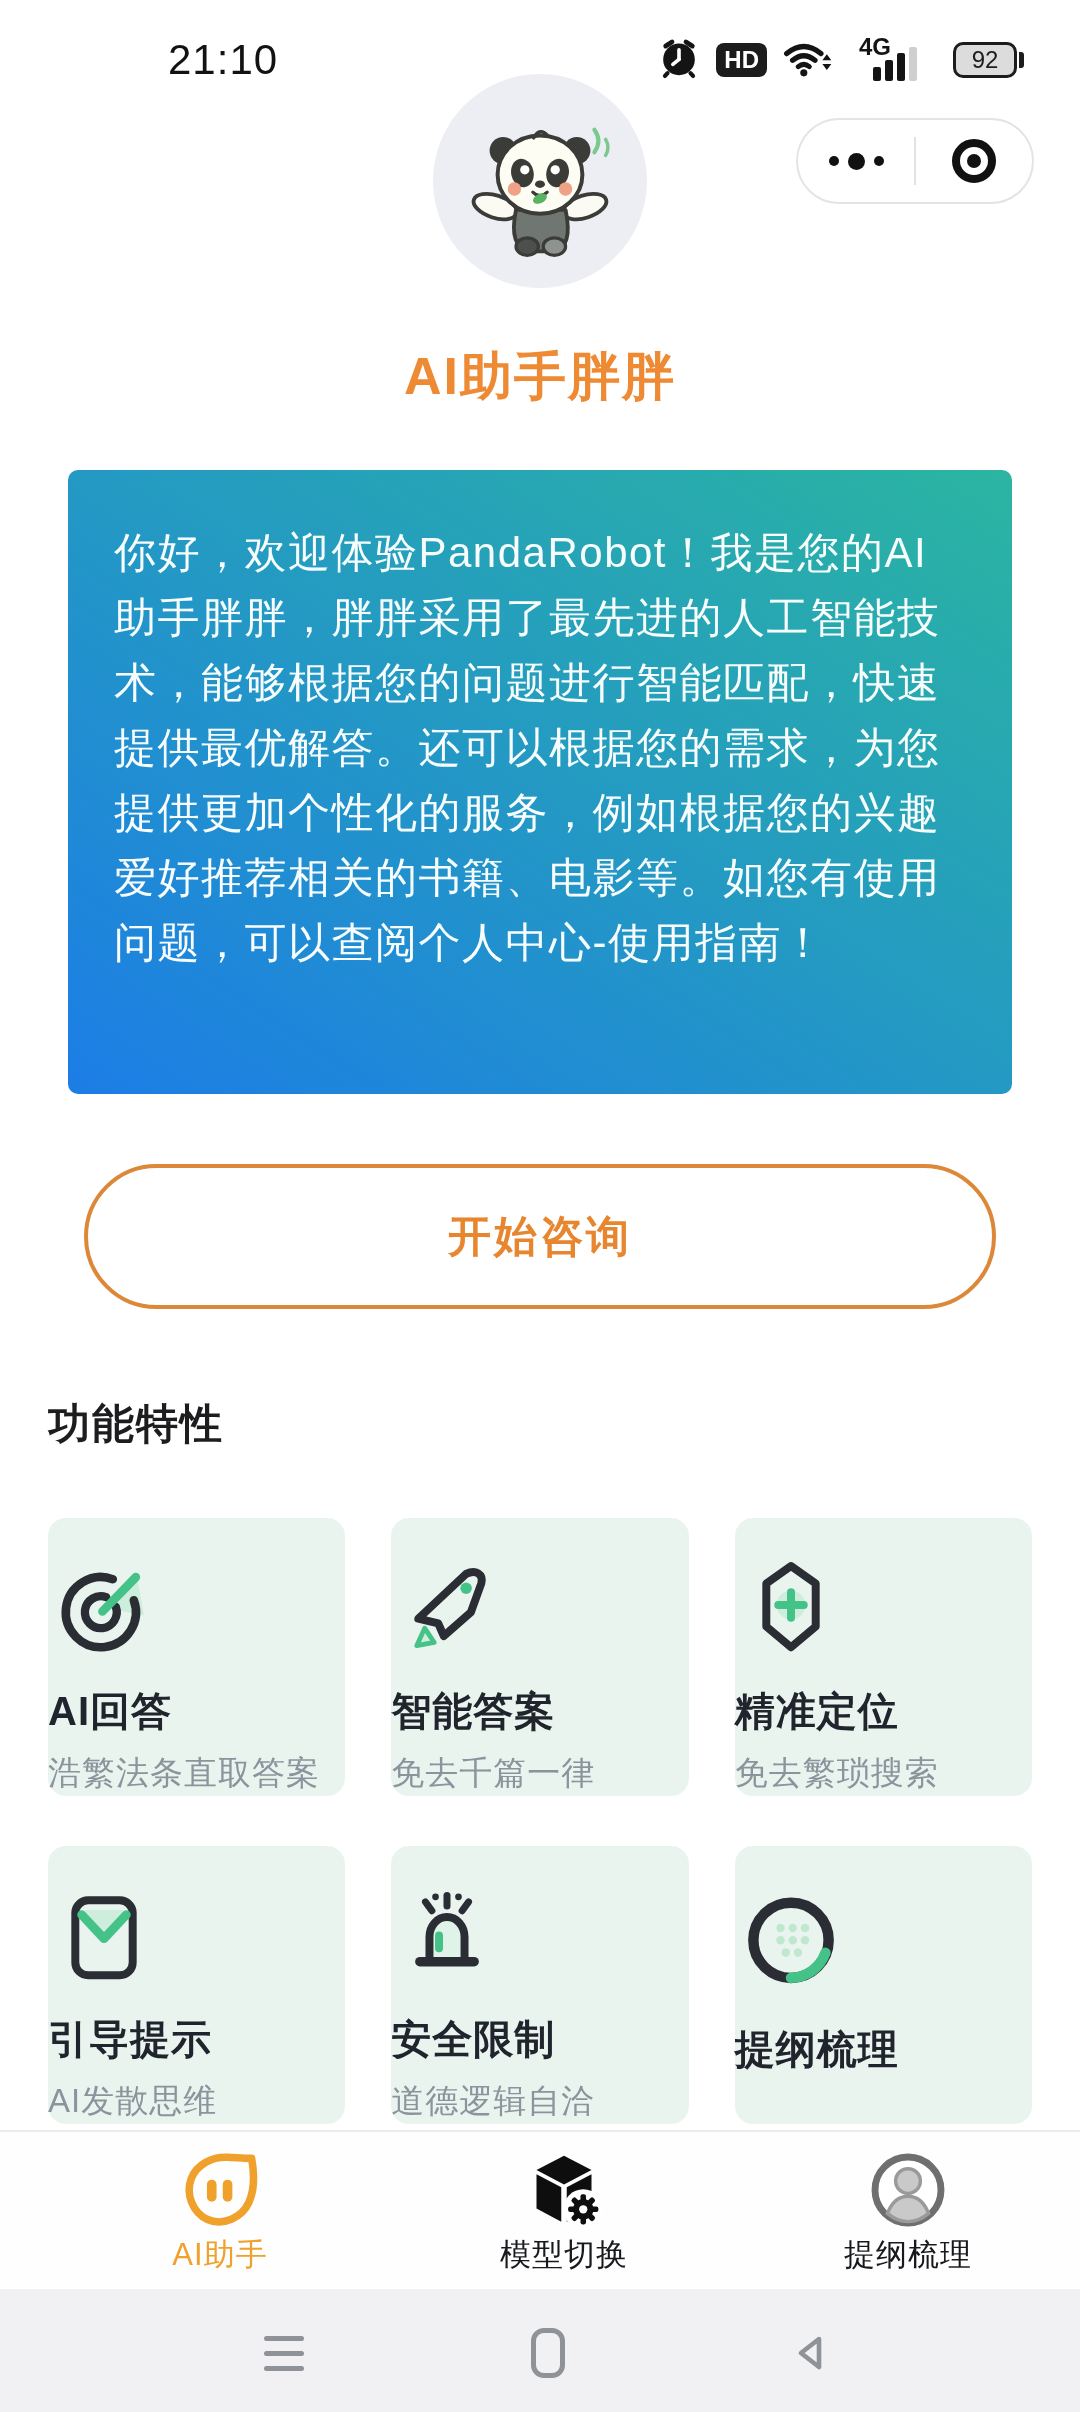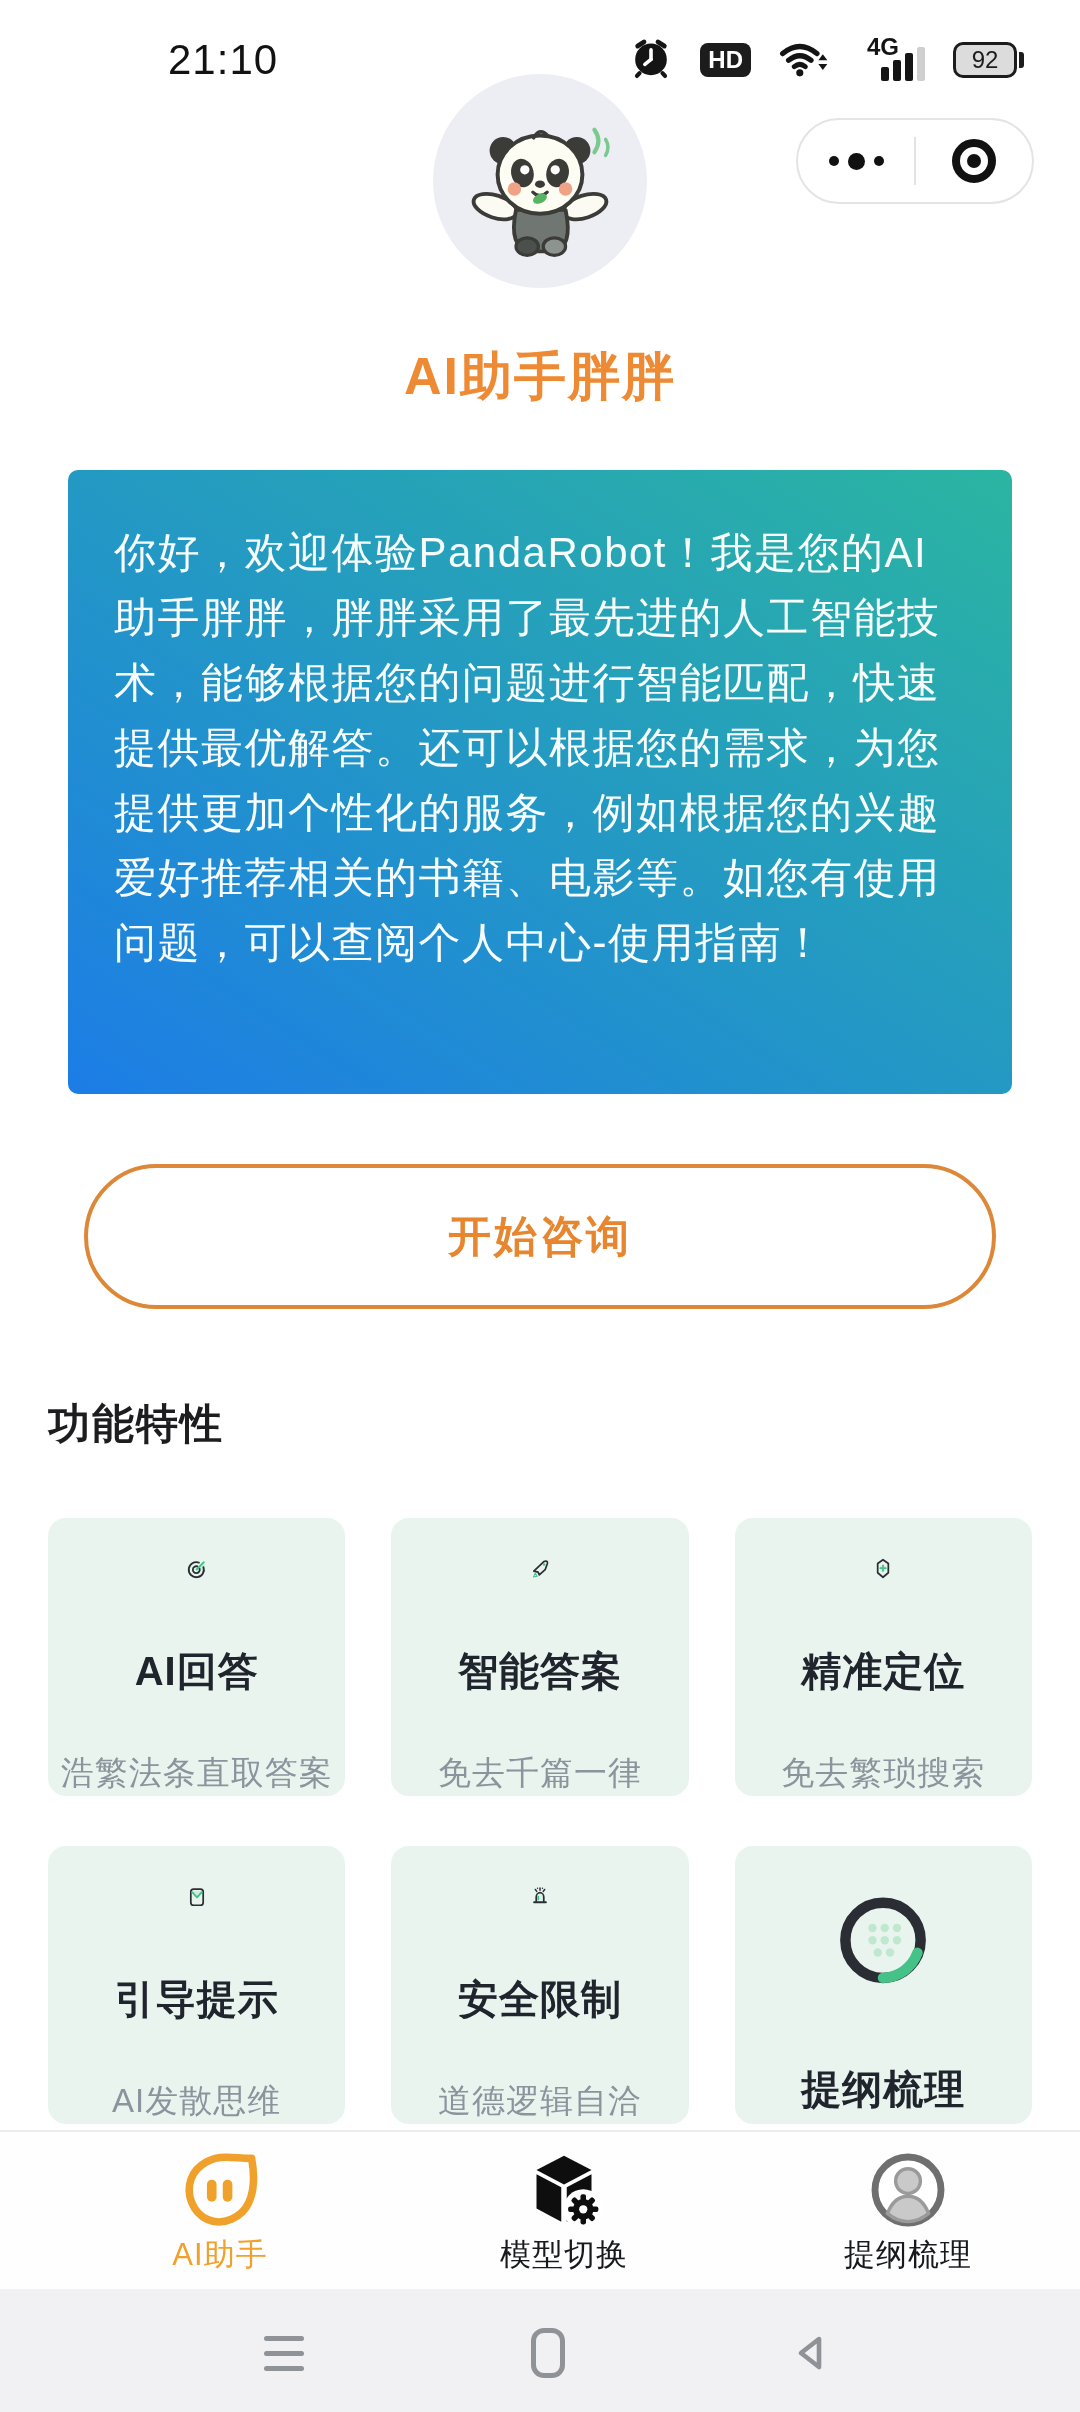--- a/index.html
+++ b/index.html
@@ -9,35 +9,35 @@
     background:#ffffff; overflow:hidden;
     font-family:"Liberation Sans","DejaVu Sans",sans-serif;
   }
   
   .statusbar {
     position:absolute; top:28px; left:0; right:0; height:64px;
     display:flex; align-items:center; justify-content:space-between;
     padding:0 56px 0 168px;
   }
   .time { font-size:42px; font-weight:500; color:#121212; letter-spacing:1px; }
-  .sb-icons { display:flex; align-items:center; gap:28px; }
+  .sb-icons { display:flex; align-items:center; gap:16px; }
   .hd-badge {
     background:#1c1c1c; color:#fff; font-weight:bold; font-size:24px;
     border-radius:8px; padding:5px 8px; line-height:1;
   }
   .signal { position:relative; width:66px; height:46px; }
   .signal .net-label { position:absolute; top:-4px; left:0; font-size:24px; font-weight:bold; color:#141414;margin-left:8px; }
   .signal .bars { position:absolute; bottom:2px; right:0; display:flex; align-items:flex-end; gap:4px; }
   .signal .bar { width:8px; border-radius:2px; background:#141414; }
   .signal .bar.b1{height:14px;} .signal .bar.b2{height:21px;} .signal .bar.b3{height:28px;}
   .signal .bar.b4{height:34px; background:#cfcfcf;}
   .battery { position:relative; display:flex; align-items:center; }
   .battery .shell {
     width:64px; height:36px; border:3px solid #1c1c1c; border-radius:10px;
-    background:#dcdcdc; display:flex; align-items:center; justify-content:center;
+    background:#dcdcdc; display:flex; align-items:center; justify-content:center;margin-left:20px;
   }
   .battery .pct { font-size:24px; color:#1c1c1c; font-weight:500; }
   .battery .nub { width:5px; height:16px; background:#1c1c1c; border-radius:0 3px 3px 0; margin-left:2px; }
   
   .capsule {
     position:absolute; top:118px; right:46px; width:238px; height:86px;
     background:rgba(255,255,255,.95); border:2px solid #e4e4e4; border-radius:44px;
     display:flex; align-items:center;
   }
   .capsule-half { flex:1; display:flex; align-items:center; justify-content:center; gap:9px; height:100%; }
@@ -81,21 +81,21 @@
   .section-title {
     position:absolute; top:1396px; left:48px;
     font-size:42px; font-weight:bold; color:#1d1d1f; letter-spacing:2px;
   }
   .features-grid {
     position:absolute; top:1518px; left:48px; right:48px;
     display:grid; grid-template-columns:repeat(3,1fr); column-gap:46px; row-gap:50px;
   }
   .feature-card {
     height:278px; background:#eaf4ef; border-radius:18px;
-    display:flex; flex-direction:column; align-items:center; padding-top:40px;gap:40px;
+    display:flex; flex-direction:column; padding-top:40px;
   }
   .feature-card svg { width:112px; height:112px; }
   .feature-title { margin-top:24px; font-size:40px; font-weight:bold; color:#20252d; letter-spacing:1px; }
   .feature-sub { margin-top:12px; font-size:33px; color:#8b949c; letter-spacing:1px; }
   
   .tabbar {
     position:absolute; top:2130px; left:0; right:0; height:159px;
     background:#fefefe; border-top:2px solid #ececec; display:flex;padding-left:48px;
   }
   .tab { flex:1; display:flex; flex-direction:column; align-items:center; padding-top:14px; cursor:pointer; }

